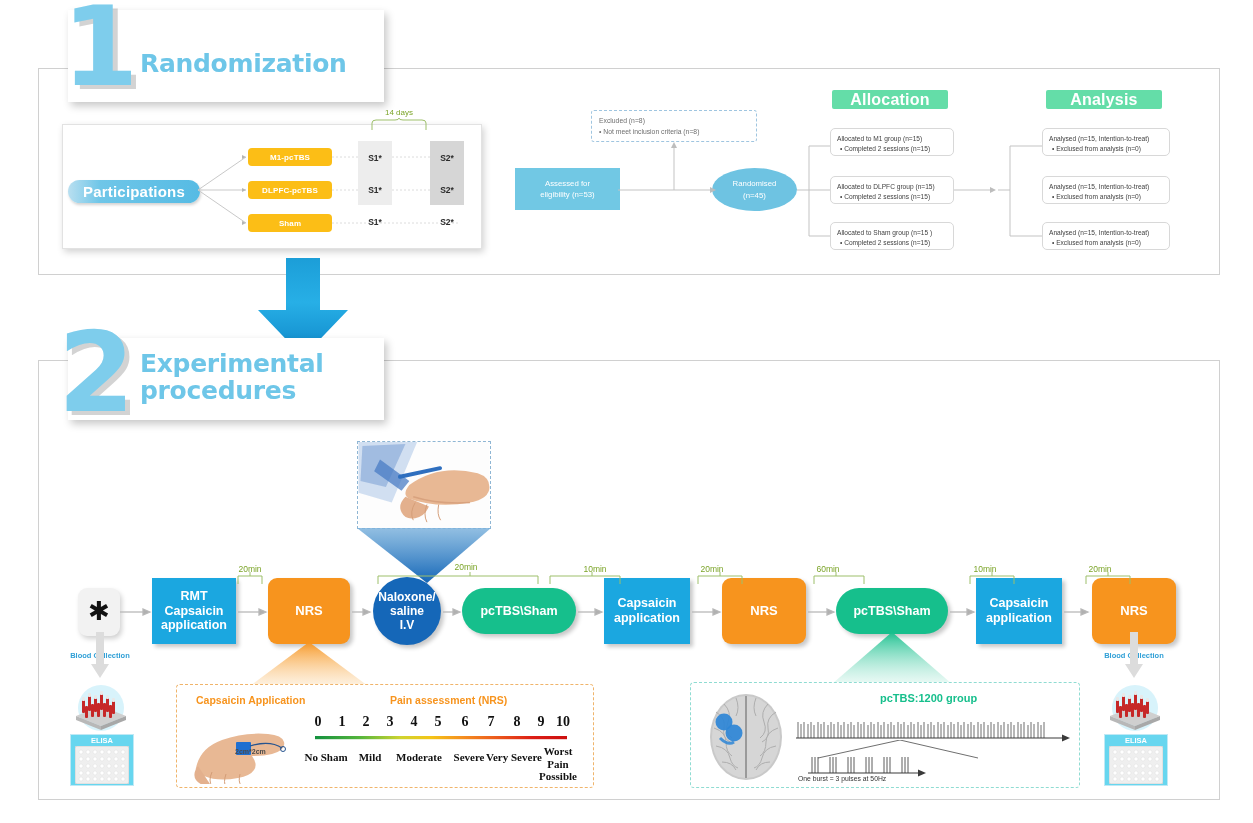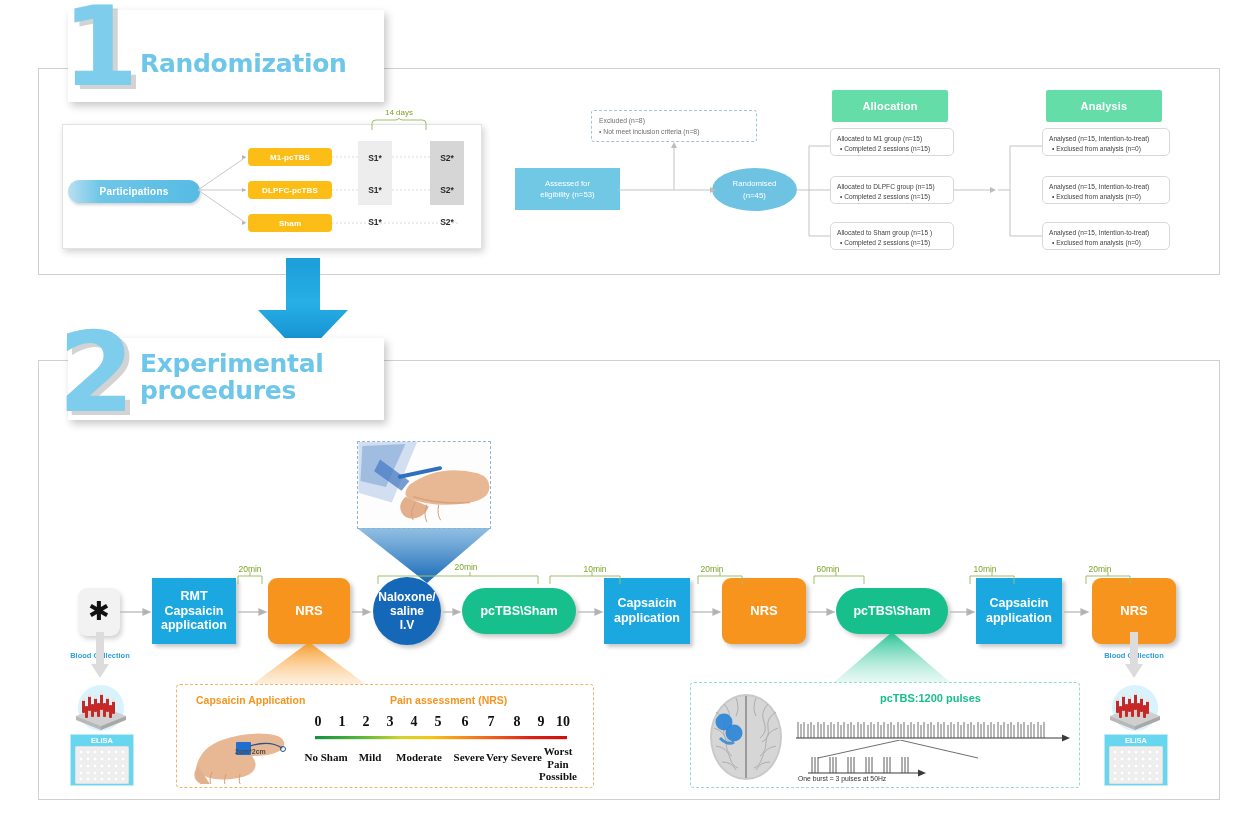--- a/index.html
+++ b/index.html
@@ -77,21 +77,21 @@
     border: 1px solid #e2e2e2;
     background: #fff;
     box-shadow: 2px 3px 7px rgba(0,0,0,0.18);
   }
   #participations {
     position: absolute;
     left: 68px; top: 180px;
     width: 132px; height: 23px;
     border-radius: 12px;
     background: linear-gradient(90deg,#b9dff0 0%,#6fc6e8 24%, #56bbe4 100%);
-    color: #fff; font-weight: bold; font-size: 10px;
+    color: #fff; font-weight: bold; font-size: 15px;
     display: flex; align-items: center; justify-content: center;
     box-shadow: 1px 2px 3px rgba(0,0,0,0.18);
     letter-spacing: 0.2px;
   }
   .grp-box {
     position: absolute;
     width: 84px; height: 18px;
     border-radius: 4px;
     background: #FCBE16;
     color: #fff; font-weight: bold; font-size: 8px;
@@ -162,24 +162,24 @@
     border-radius: 50%;
     background: #6ec3e2;
     color: #fff;
     font-size: 7.8px; line-height: 1.45;
     display: flex; flex-direction: column;
     align-items: center; justify-content: center;
     text-align: center;
   }
   .cat-pill {
     position: absolute;
-    height: 32px;
+    height: 19px;
     background: #64dda8;
     border-radius: 2px;
-    color: #fff; font-weight: bold; font-size: 11px;
+    color: #fff; font-weight: bold; font-size: 16px;
     display: flex; align-items: center; justify-content: center;
     letter-spacing: 0.2px;
   }
   #cat-alloc { left: 832px; top: 90px; width: 116px; }
   #cat-anal  { left: 1046px; top: 90px; width: 116px; }
 
   
   .node {
     position: absolute;
     color: #fff;
@@ -726,21 +726,21 @@
 
     <div class="nrs-word" style="left:-8px;top:37px;width:48px;">No Sham</div>
     <div class="nrs-word" style="left:40px;top:37px;width:40px;">Mild</div>
     <div class="nrs-word" style="left:84px;top:37px;width:50px;">Moderate</div>
     <div class="nrs-word" style="left:138px;top:37px;width:42px;">Severe</div>
     <div class="nrs-word" style="left:176px;top:37px;width:56px;">Very Severe</div>
     <div class="nrs-word" style="left:226px;top:31px;width:44px;line-height:1.15;">Worst Pain Possible</div>
   </div>
 
   <div class="callout" id="callout-pctbs"></div>
-  <div class="callout-title" id="ct-pulses">pcTBS:1200 pulses</div>
+  <div class="callout-title" id="ct-pulses">pcTBS:1200 group</div>
 
   <div id="brain-wrap">
     <svg viewBox="0 0 92 90" style="width:100%;height:100%;">
       <ellipse cx="46" cy="45" rx="36" ry="43" fill="#c9c9c9"></ellipse>
       <ellipse cx="46" cy="45" rx="34" ry="41" fill="#d6d6d6"></ellipse>
       <line x1="46" y1="4" x2="46" y2="86" stroke="#9a9a9a" stroke-width="2"></line>
       <g stroke="#a9a9a9" stroke-width="1" fill="none" opacity="0.9">
         <path d="M16,20 q10,6 8,16 q-2,10 6,14"></path>
         <path d="M24,12 q8,8 4,18 q-4,10 4,16"></path>
         <path d="M14,36 q12,4 12,14 q0,10 6,14"></path>

